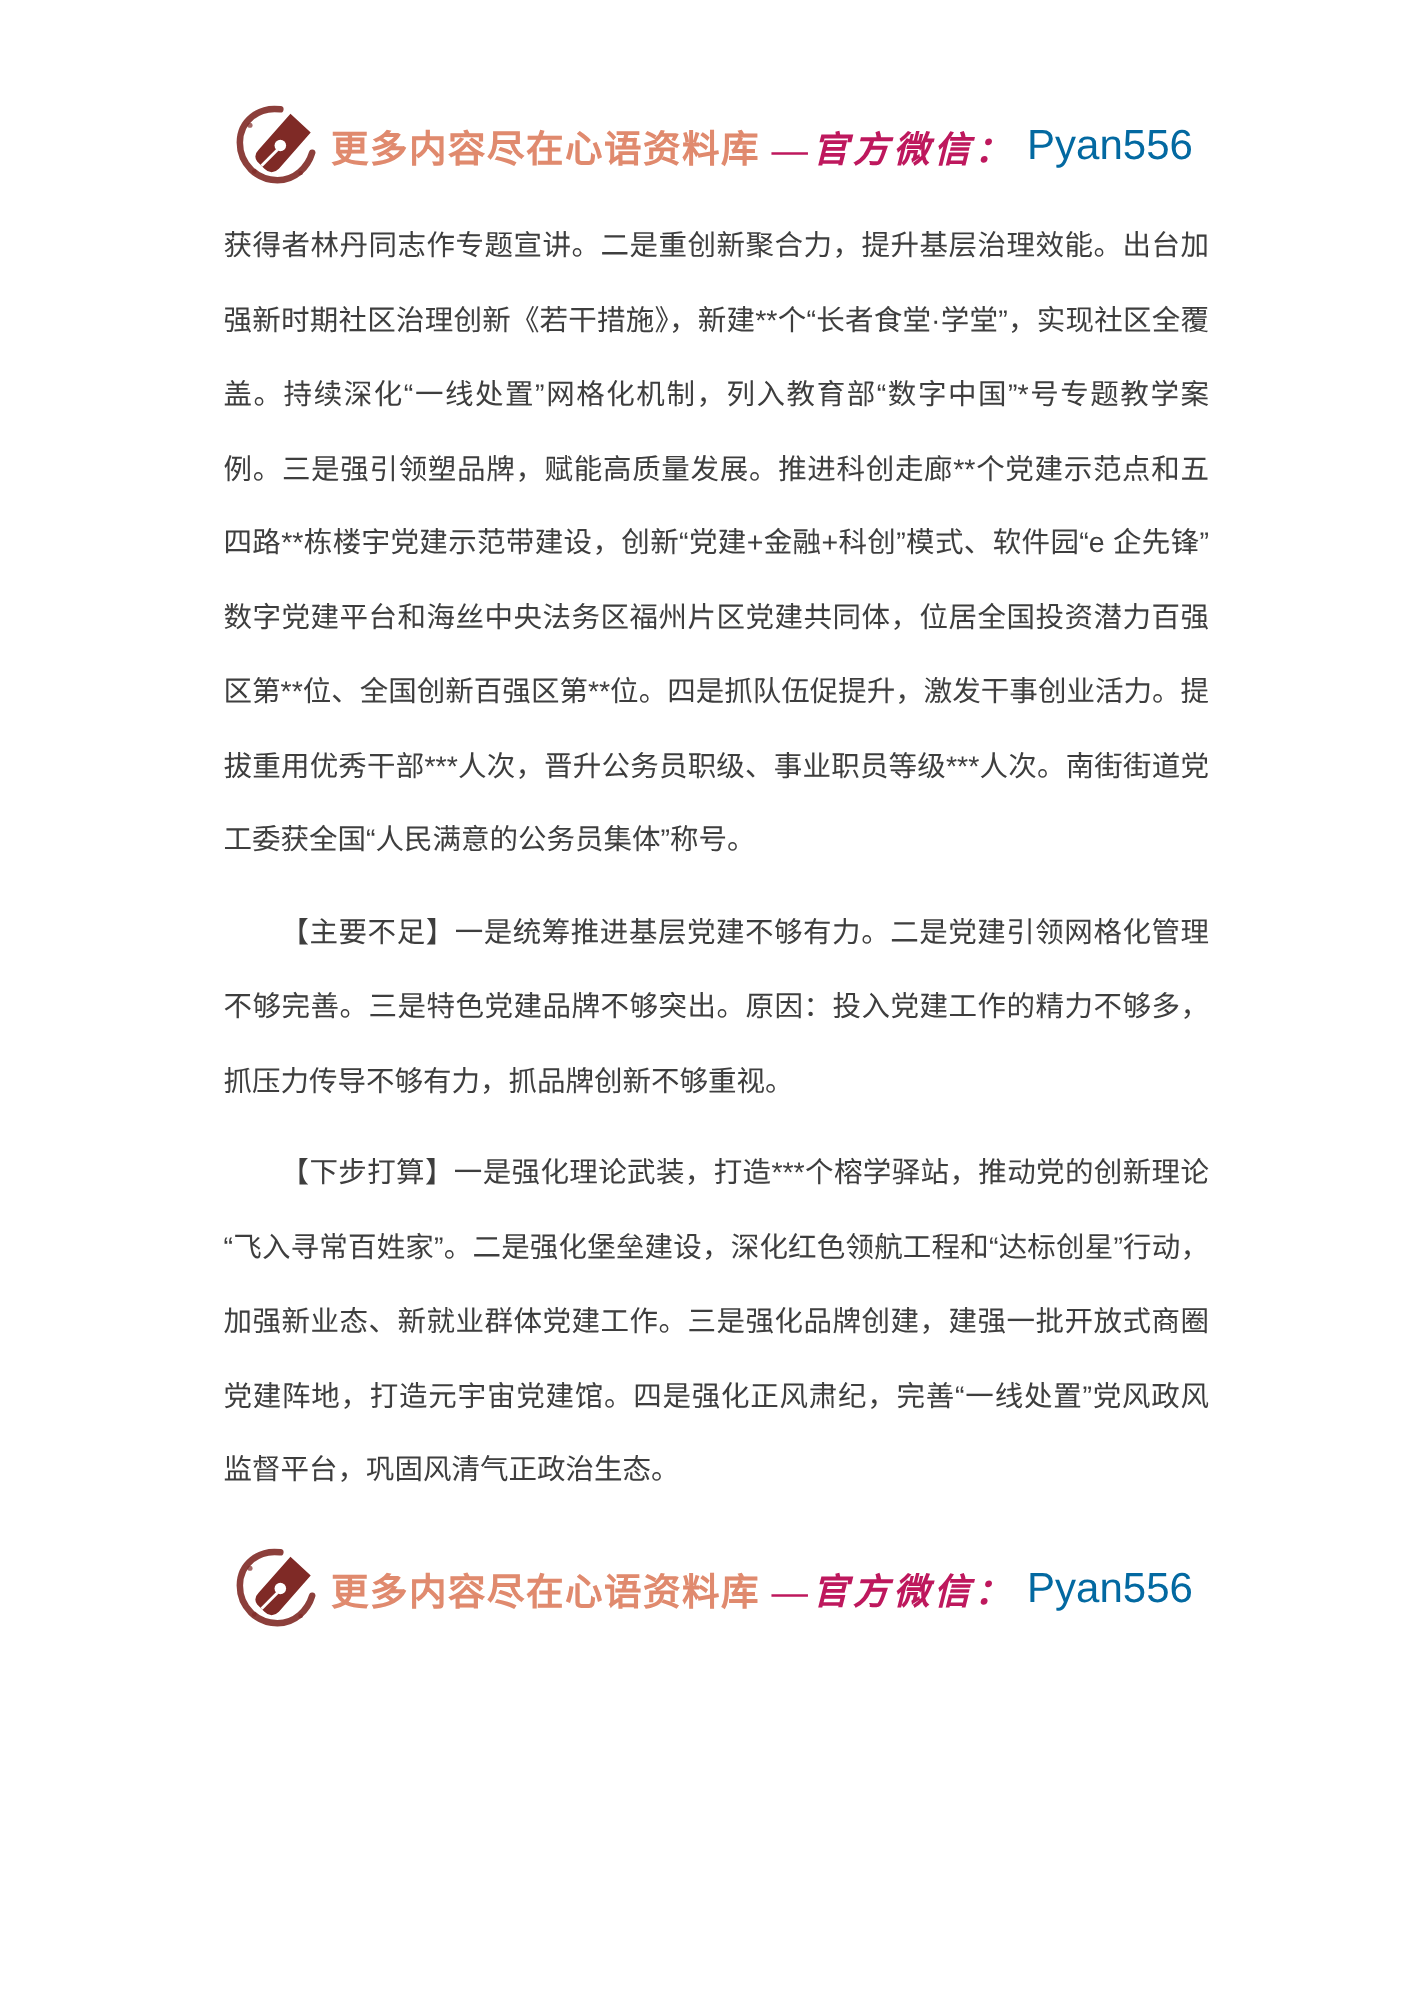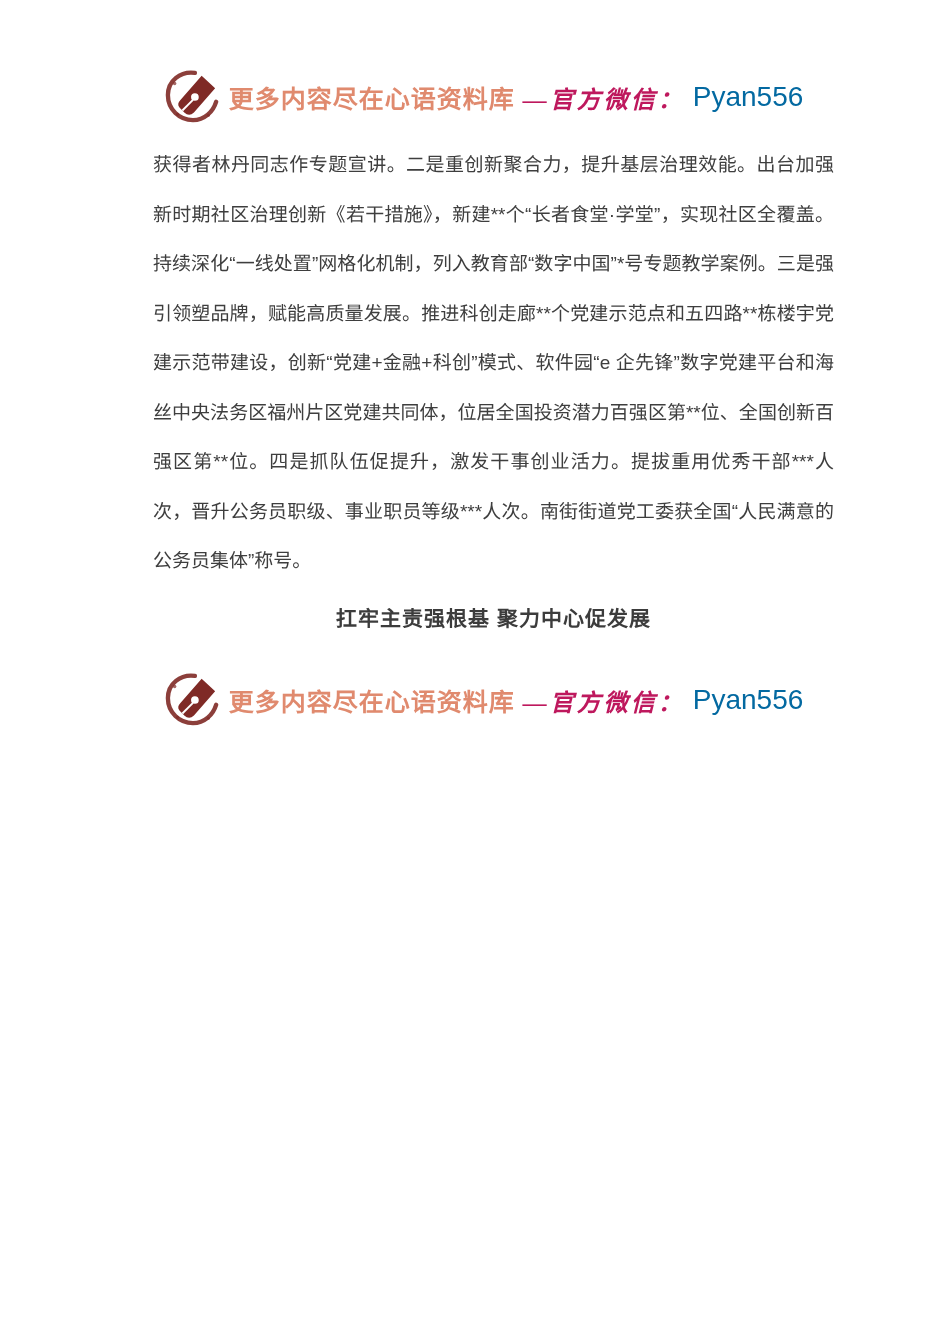--- a/index.html
+++ b/index.html
@@ -9,21 +9,20 @@
   }
   .page {
     position: relative;
     width: 950px;
     height: 1344px;
     margin: 0 auto;
     background: #ffffff;
     box-sizing: border-box;
     overflow: hidden;
     font-family: "Liberation Sans", sans-serif;
-    padding-left: 16px;
   }
   
   .watermark {
     display: flex;
     justify-content: center;
     align-items: center;
     gap: 8px;
     width: 100%;
   }
   .watermark.header { padding-top: 70px; }
@@ -56,21 +55,21 @@
     font-size: 28px;
     color: #0369a1;
     white-space: nowrap;
   }
   
   .doc-body {
     width: 681px;
     margin: 16px 132px 0 137px;
   }
   .doc-body p {
-    margin: 0;
+    margin: 12px;
     font-size: 19px;
     line-height: 49.5px;
     color: #3e3e3e;
     text-align: justify;
     text-justify: inter-character;
     word-break: break-all;
   }
   .doc-body p.indent { text-indent: 2em; }
   .doc-body h2 {
     margin: 8px 0 30px 0;
@@ -97,21 +96,22 @@
       <circle cx="15" cy="46" r="1.6" fill="#7f2a26" opacity="0.7"></circle>
       <circle cx="47" cy="47" r="1.6" fill="#7f2a26" opacity="0.7"></circle>
     </svg>
     <span class="wm-brand">更多内容尽在心语资料库</span>
     <span class="wm-label">—官方微信：</span>
     <span class="wm-id">Pyan556</span>
   </div>
 
   <div class="doc-body">
     <p>获得者林丹同志作专题宣讲。二是重创新聚合力，提升基层治理效能。出台加强新时期社区治理创新《若干措施》，新建**个“长者食堂·学堂”，实现社区全覆盖。持续深化“一线处置”网格化机制，列入教育部“数字中国”*号专题教学案例。三是强引领塑品牌，赋能高质量发展。推进科创走廊**个党建示范点和五四路**栋楼宇党建示范带建设，创新“党建+金融+科创”模式、软件园“e 企先锋”数字党建平台和海丝中央法务区福州片区党建共同体，位居全国投资潜力百强区第**位、全国创新百强区第**位。四是抓队伍促提升，激发干事创业活力。提拔重用优秀干部***人次，晋升公务员职级、事业职员等级***人次。南街街道党工委获全国“人民满意的公务员集体”称号。</p>
-    <h2>扛牢主责强根基 聚力中心促发展</h2>
+    <p class="indent">【主要不足】一是统筹推进基层党建不够有力。二是党建引领网格化管理不够完善。三是特色党建品牌不够突出。原因：投入党建工作的精力不够多，抓压力传导不够有力，抓品牌创新不够重视。</p>
+    <p class="indent">【下步打算】一是强化理论武装，打造***个榕学驿站，推动党的创新理论“飞入寻常百姓家”。二是强化堡垒建设，深化红色领航工程和“达标创星”行动，加强新业态、新就业群体党建工作。三是强化品牌创建，建强一批开放式商圈党建阵地，打造元宇宙党建馆。四是强化正风肃纪，完善“一线处置”党风政风监督平台，巩固风清气正政治生态。</p>
   </div>
 
   <div class="watermark footer">
     <svg class="wm-logo" viewBox="0 0 60 56" xmlns="http://www.w3.org/2000/svg">
       <path d="M33 3 C18 1 5 11 5 26 C5 41 17 52 31 52 C43 52 52 43 55 33" fill="none" stroke="#7f2a26" stroke-width="4.5" stroke-linecap="round" opacity="0.9"></path>
       <path d="M40 6 L54 19 L32 44 Q27 49 22 44 L17 39 Q14 35 18 31 Z" fill="#7f2a26"></path>
       <circle cx="33" cy="28" r="4" fill="#ffffff"></circle>
       <path d="M31 31 L20 42" stroke="#ffffff" stroke-width="2"></path>
       <circle cx="12" cy="14" r="1.8" fill="#7f2a26" opacity="0.7"></circle>
       <circle cx="15" cy="46" r="1.6" fill="#7f2a26" opacity="0.7"></circle>

